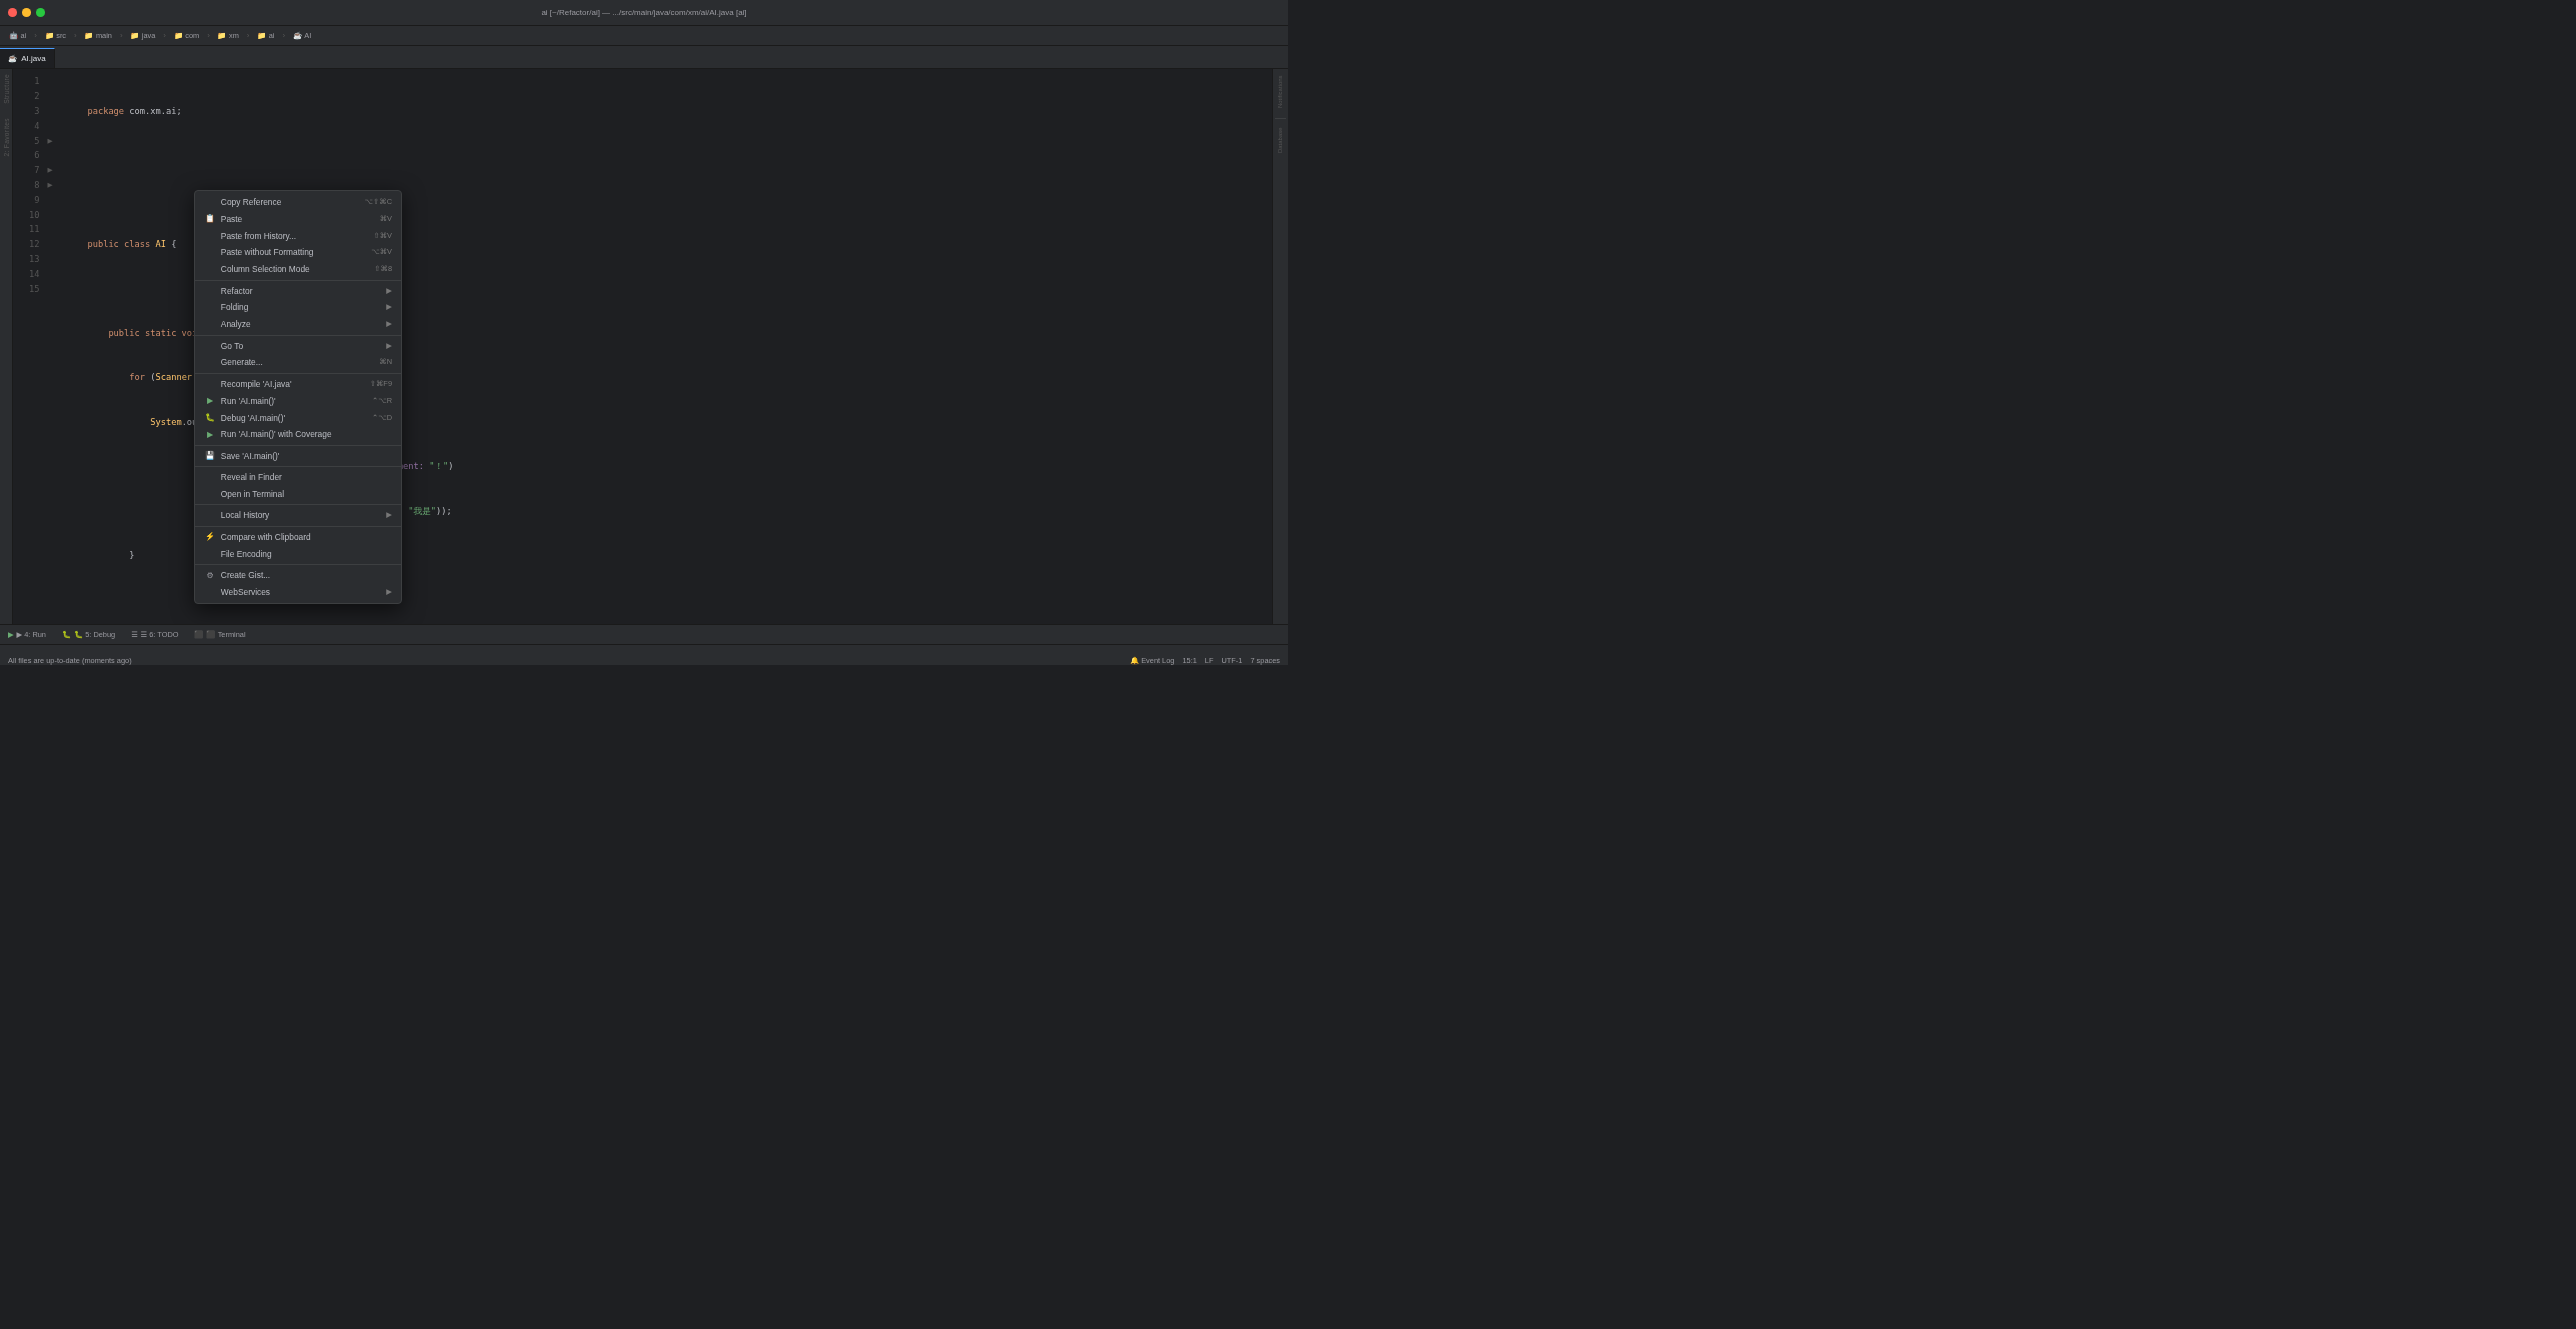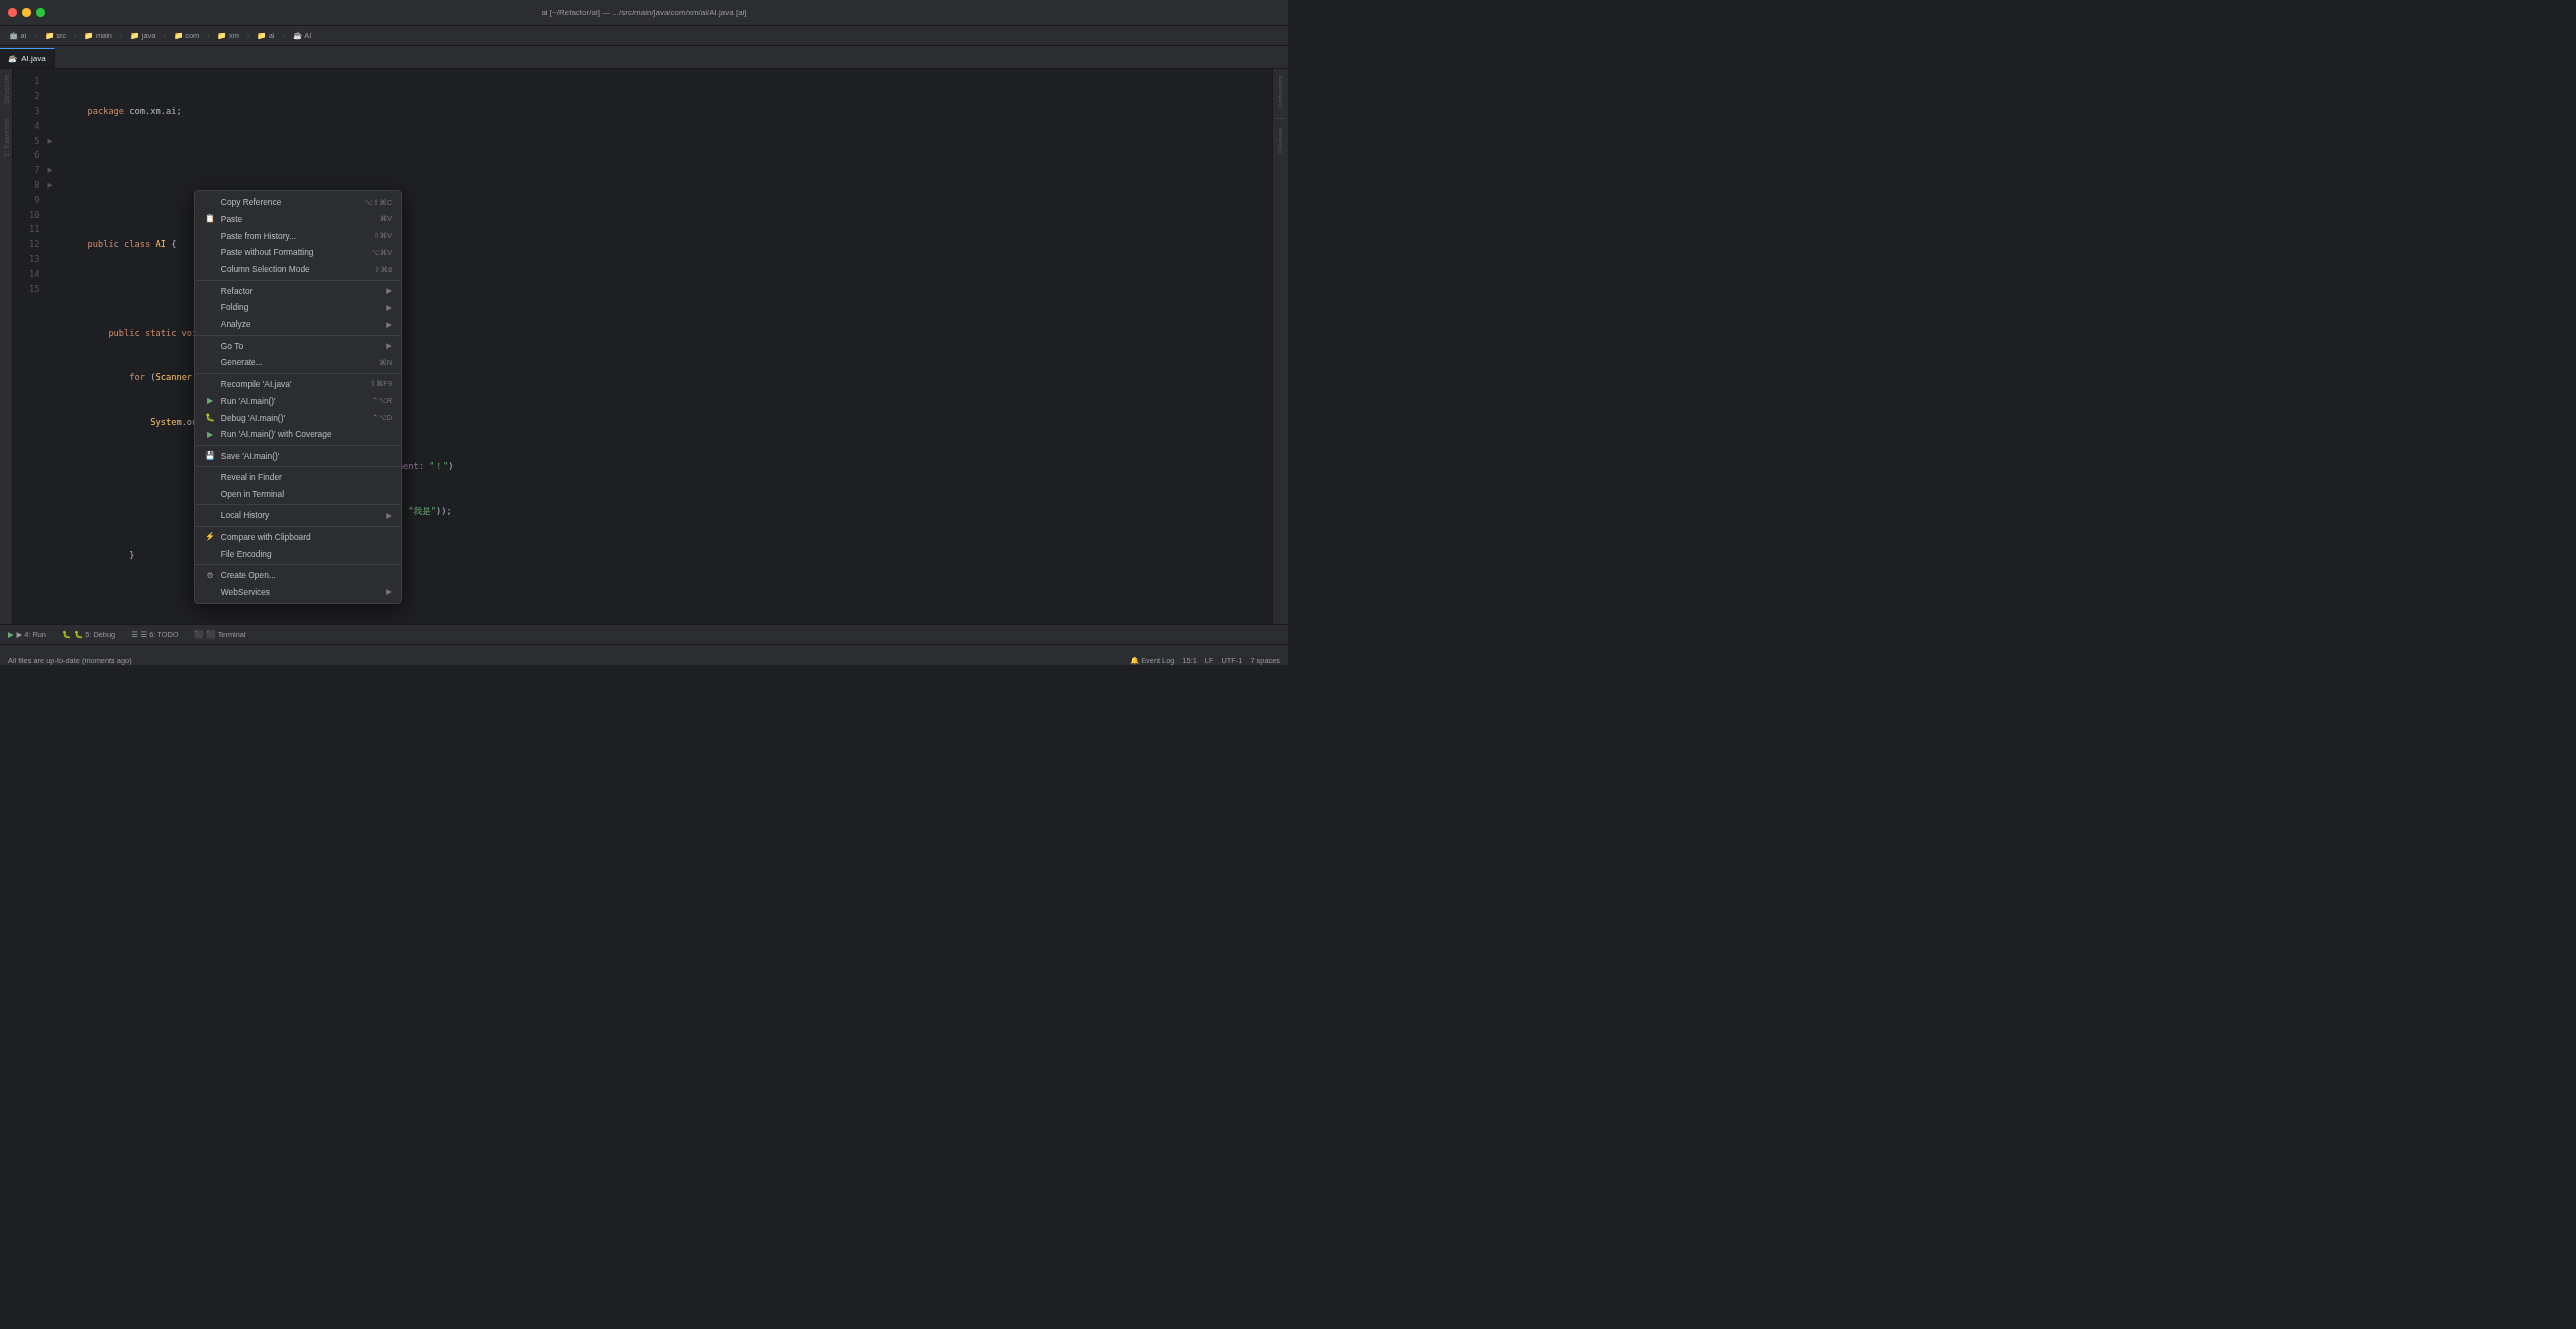--- a/index.html
+++ b/index.html
@@ -207,21 +207,21 @@
       width: 208px;
       background: #2b2d30;
       border: 0.7px solid #3d3f41;
       border-radius: 4px;
       box-shadow: 0 5.4px 21.5px rgba(0,0,0,0.6);
       z-index: 1000;
       padding: 2.7px 0;
     }
     .menu-item {
       display: flex;
-      align-items: center;
+      align-items: flex-start;
       justify-content: space-between;
       padding: 3.4px 9.4px;
       font-size: 8.4px;
       color: #bcbec4;
       cursor: pointer;
       gap: 22px;
     }
     .menu-item-left {
       display: flex;
       align-items: center;
@@ -557,21 +557,21 @@
           <span class="menu-icon"></span>
           <span>File Encoding</span>
         </div>
       </div>
 
       <div class="menu-divider"></div>
 
       <div class="menu-item">
         <div class="menu-item-left">
           <span class="menu-icon" style="color:#9a9aa0">⚙</span>
-          <span>Create Open...</span>
+          <span>Create Gist...</span>
         </div>
       </div>
 
       <div class="menu-item">
         <div class="menu-item-left">
           <span class="menu-icon"></span>
           <span>WebServices</span>
         </div>
         <span class="menu-arrow">▶</span>
       </div>

